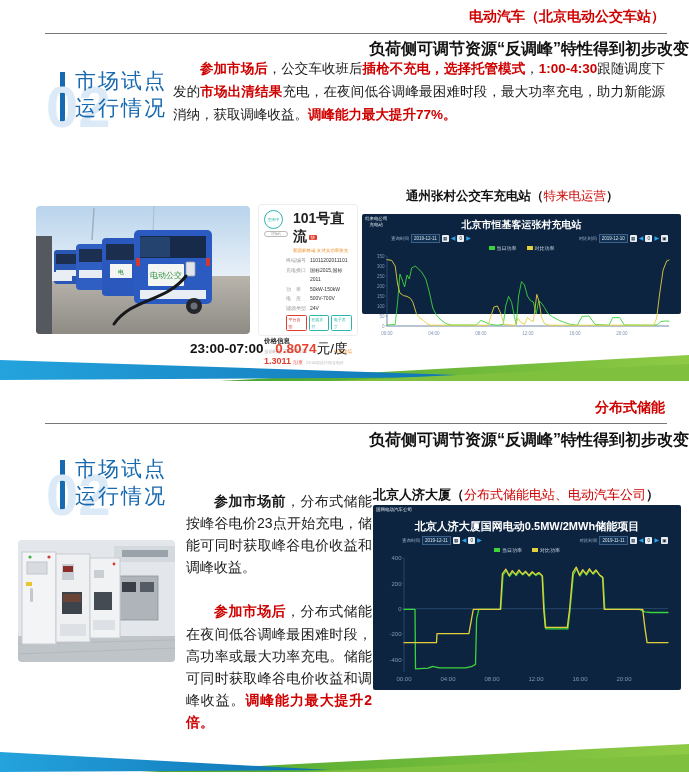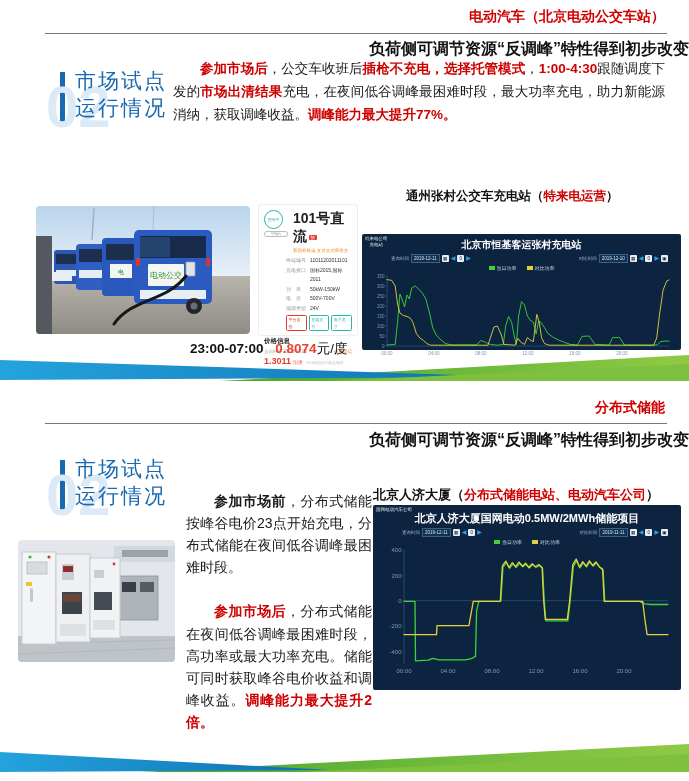--- a/index.html
+++ b/index.html
@@ -14,21 +14,21 @@
   .sidebar .stxt{margin-left:10px;font-family:"Liberation Serif",serif;color:#1769b0;
                  font-size:21px;line-height:27px;letter-spacing:2px;position:relative;z-index:2;}
   .watermark{position:absolute;left:46px;font-family:Liberation Sans, sans-serif;font-weight:bold;
              font-size:58px;color:#dce9f6;z-index:1;line-height:1;}
   
   .tblock{position:absolute;font-size:13.5px;line-height:1.72;color:#1a1a1a;text-align:justify;}
   .tblock p{margin:0;text-indent:2em;}
   .red{color:#cf0000;font-weight:bold;}
   .blk-b{font-weight:bold;}
   .caption{position:absolute;font-size:12.5px;font-weight:bold;color:#111;}
-  .caption .red{font-weight:bold;text-align:center;}
+  .caption .red{font-weight:normal;text-align:center;}
   
   .photo{position:absolute;overflow:hidden;border-radius:4px;}
   
   .app-card{position:absolute;background:#fff;border:1px solid #eee;border-radius:3px;
             padding:5px 5px 3px 5px;box-sizing:border-box;font-size:5px;color:#555;}
   .app-head{display:flex;align-items:flex-start;}
   .app-circle{width:17px;height:17px;border:1.5px solid #2ab5ad;border-radius:50%;
               display:flex;align-items:center;justify-content:center;color:#2ab5ad;font-size:4px;flex:none;}
   .app-pill{width:22px;border:0.5px solid #bbb;border-radius:4px;font-size:3.5px;color:#999;
             text-align:center;margin-top:2px;}
@@ -52,21 +52,21 @@
   .app-big .unit{color:#e23c2f;font-size:4.5px;}
   .app-big .note{color:#bbb;font-size:4px;margin-left:2px;}
   .price-line{position:absolute;font-size:13.5px;color:#111;}
   .price-line .t{font-weight:600;}
   .price-line .v{color:#e8432f;font-weight:600;margin-left:8px;}
   
   .dash{position:absolute;background:#0c2440;border-radius:2px;color:#fff;box-sizing:border-box;padding:2px 3px;}
   .dash .corp{position:absolute;left:3px;top:2px;font-size:4.5px;line-height:1.4;color:#e6edf5;text-align:center;}
   .dash .dtitle{text-align:center;font-weight:bold;color:#fff;}
   .dash1 .dtitle{font-size:10px;margin-top:2px;}
-  .dash2 .dtitle{font-size:11px;margin-top:4px;}
+  .dash2 .dtitle{font-size:11px;margin-top:12px;}
   .ctrl-row{display:flex;justify-content:space-between;align-items:center;padding:0 10px 0 26px;margin-top:2px;}
   .ctrl{display:flex;align-items:center;gap:2px;font-size:4.5px;color:#9fb6cc;}
   .datebox{border:0.5px solid #3c5f88;background:#12304f;padding:0 2px;line-height:7px;color:#cfe0ef;}
   .cbtn{width:7px;height:7px;background:#e8eef4;color:#123;border-radius:1px;font-size:4.5px;
         display:flex;align-items:center;justify-content:center;}
   .arrow{color:#29a3e8;font-size:6px;line-height:7px;}
   .legend-row{display:flex;justify-content:center;gap:10px;margin-top:2px;font-size:5px;color:#cdd9e6;}
   .lg{display:flex;align-items:center;gap:2px;}
   .lg .sq{width:6px;height:4px;display:inline-block;}
   .sq-g{background:#3bd43b;}
@@ -197,21 +197,21 @@
       <span class="unit">元/度</span>
       <span class="note">23:00起执行低谷电价</span>
     </div>
   </div>
 
   <div class="price-line" style="top:340px;left:190px;">
     <span class="t">23:00-07:00</span>
     <span class="v">0.8074</span><span>元/度</span>
   </div>
 
-  <div class="dash dash1" style="top:214px;left:362px;width:319px;height:116px;margin-top:20px;">
+  <div class="dash dash1" style="top:214px;left:362px;width:319px;height:100px;">
     <div class="corp">
       <div>特来电公司</div>
         <div>充电站</div>
     </div>
     <div class="dtitle">北京市恒基客运张村充电站</div>
     <div class="ctrl-row">
       <div class="ctrl">
         <span>查询时间</span>
         <span class="datebox">2019-12-11</span>
         <span class="cbtn">▦</span>
@@ -330,21 +330,21 @@
       <circle cx="96" cy="24" r="1.4" fill="#d23a2e"></circle>
       <rect x="8" y="42" width="6" height="4" fill="#e8c431"></rect>
     </svg>
   </div>
 
   <div class="caption" style="top:486px;left:373px;font-size:13px;">
     <span>北京人济大厦（</span><span class="red">分布式储能电站、电动汽车公司</span><span>）</span>
   </div>
 
   <div class="tblock" style="top:490px;left:186px;width:186px;font-size:14px;line-height:1.58;">
-    <p><span class="blk-b">参加市场前</span><span>，分布式储能按峰谷电价23点开始充电，分布式储能在夜间低谷调峰最困难时段。</span></p>
+    <p><span class="blk-b">参加市场前</span><span>，分布式储能按峰谷电价23点开始充电，储能可同时获取峰谷电价收益和调峰收益。</span></p>
     <p style="margin-top:22px;"><span class="red">参加市场后</span><span>，分布式储能在夜间低谷调峰最困难时段，高功率或最大功率充电。储能可同时获取峰谷电价收益和调峰收益。</span><span class="red">调峰能力最大提升2倍。</span></p>
   </div>
 
   <div class="dash dash2" style="top:505px;left:373px;width:308px;height:185px;">
     <div class="corp">
       <div>国网电动汽车公司</div>
     </div>
     <div class="dtitle">北京人济大厦国网电动0.5MW/2MWh储能项目</div>
     <div class="ctrl-row">
       <div class="ctrl">

